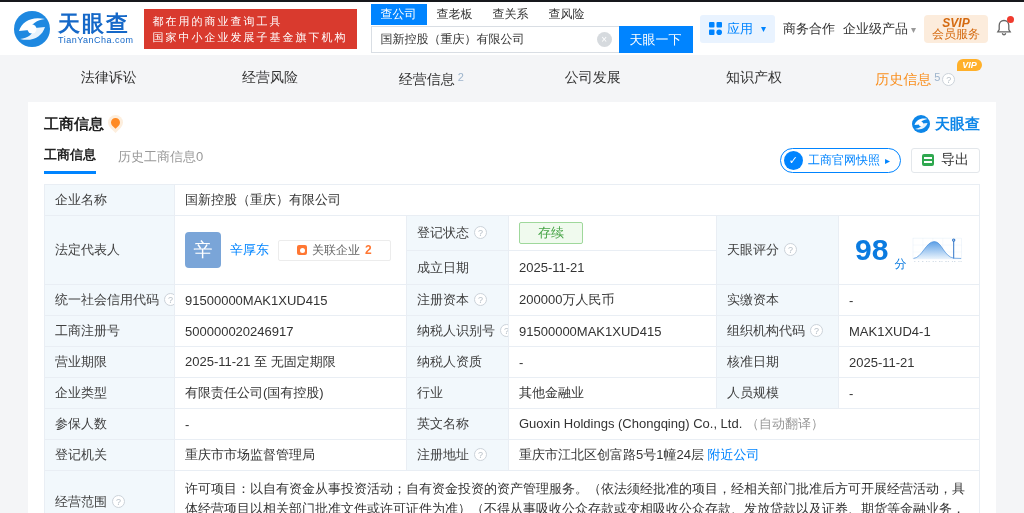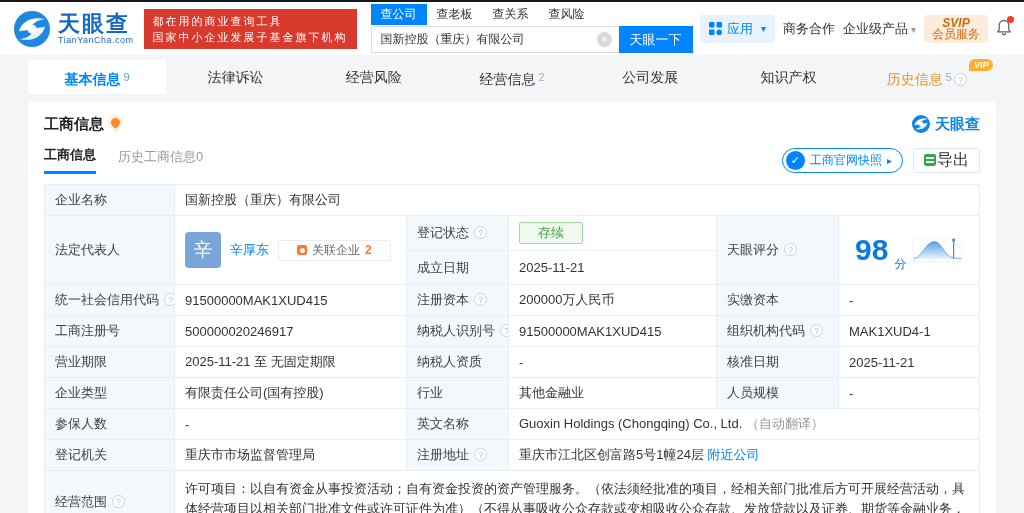--- a/index.html
+++ b/index.html
@@ -56,21 +56,21 @@
 
   .subrow { display:flex; align-items:center; margin-top:12px; }
   .subtab { font-size:13px; color:#999; margin-right:22px; padding-bottom:7px; cursor:pointer; }
   .subtab.active { color:#222; font-weight:bold; border-bottom:3px solid #0084ff; }
   .actions { margin-left:auto; display:flex; align-items:center; gap:10px;text-align:center; }
   .snap { display:flex; align-items:center; gap:5px; border:1px solid #0084ff; color:#0084ff; border-radius:13px; height:25px; padding:0 10px 0 3px; font-size:12px; cursor:pointer; background:#fff; }
   .stampcircle { width:19px; height:19px; border-radius:50%; background:#0084ff; color:#fff; font-size:11px; line-height:19px; text-align:center; }
   .stampcircle::after { content:"✓"; }
   .arrow-r { font-size:10px; }
   .arrow-r::after { content:"▸"; }
-  .export { display:flex; align-items:center; gap:1px; border:1px solid #e3e7eb; background:#fff; border-radius:3px; height:25px; padding:0 10px; font-size:16px; color:#333; cursor:pointer; }
+  .export { display:flex; align-items:center; gap:7px; border:1px solid #e3e7eb; background:#fff; border-radius:3px; height:25px; padding:0 10px; font-size:14px; color:#333; cursor:pointer; }
   .xls { width:12px; height:12px; background:#2fa84f; border-radius:2px; position:relative; }
   .xls::after { content:""; position:absolute; left:2px; top:3px; width:8px; height:2px; background:#fff; box-shadow:0 4px 0 #fff; }
 
   
   table { width:100%; border-collapse:collapse; table-layout:fixed; margin-top:10px; font-size:13px; }
   td { border:1px solid #e9eef4; padding:5px 10px; color:#333; vertical-align:middle; overflow:hidden; white-space:nowrap; }
   td.lbl { background:#f2f8fc; color:#404040; }
   tr.r { height:31px; }
   .q { display:inline-block; width:13px; height:13px; border:1px solid #ccd3da; border-radius:50%; color:#b8c0c8; font-size:9px; line-height:12px; text-align:center; margin-left:5px; vertical-align:1px; background:#fff; }
   .q::after { content:"?"; }
@@ -150,21 +150,20 @@
           <path d="M8 1.5 C5 1.5 3.2 3.8 3.2 6.5 L3.2 10.5 L1.8 12.8 L14.2 12.8 L12.8 10.5 L12.8 6.5 C12.8 3.8 11 1.5 8 1.5 Z" fill="none" stroke="#666" stroke-width="1.3"></path>
           <path d="M6.3 14.3 C6.6 15.3 7.2 15.8 8 15.8 C8.8 15.8 9.4 15.3 9.7 14.3" fill="none" stroke="#666" stroke-width="1.3"></path>
         </svg>
         <span class="dot"></span>
       </div>
 
     </nav>
   </header>
 
   <nav class="tabs">
-    <div class="tab active"><span>基本信息</span><span class="cnt">9</span></div>
     <div class="tab"><span>法律诉讼</span></div>
     <div class="tab"><span>经营风险</span></div>
     <div class="tab"><span>经营信息</span><span class="cnt">2</span></div>
     <div class="tab"><span>公司发展</span></div>
     <div class="tab"><span>知识产权</span></div>
     <div class="tab vip-tab"><span>历史信息</span><span class="cnt">5</span><span class="q"></span><span class="vip-badge">VIP</span></div>
   </nav>
 
   <main class="card">
     <div class="sec-head">

